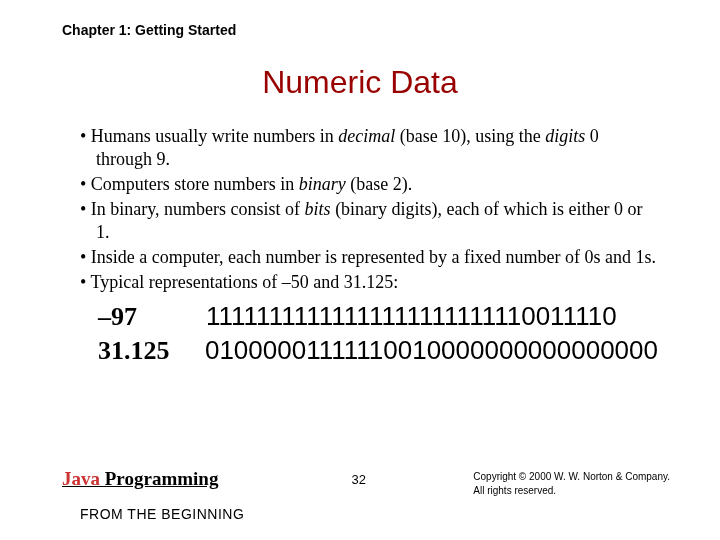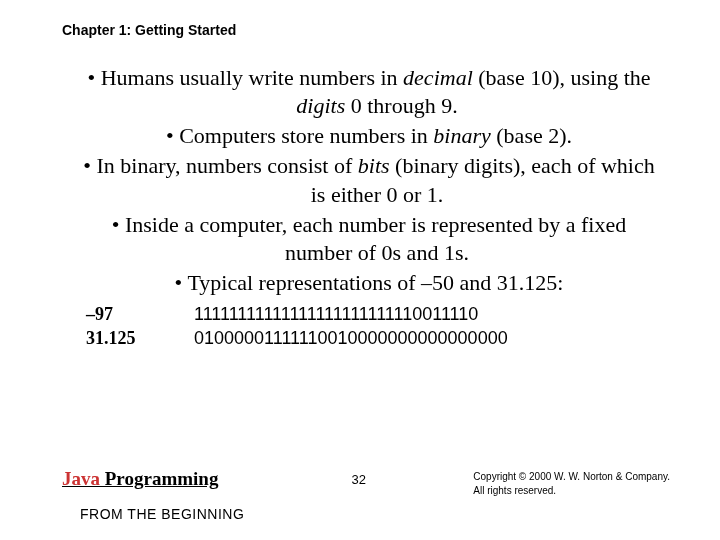--- a/index.html
+++ b/index.html
@@ -1,43 +1,44 @@
 <!DOCTYPE html>
 <html><head>
 <meta charset="utf-8">
 <style>
   * { margin: 0; padding: 0; box-sizing: border-box; }
   html, body { width: 720px; height: 540px; background: #fff; font-family: "Times New Roman", Times, serif; color: #000; }
   .page { width: 720px; height: 540px; position: relative; padding: 22px 62px 0 62px; }
   .chapter { font-family: Arial, Helvetica, sans-serif; font-weight: bold; font-size: 14px; margin-bottom: 26px; }
   .title { font-family: Arial, Helvetica, sans-serif; color: #990000; font-size: 32px; text-align: center; margin-bottom: 24px; }
   ul.bullets { list-style: none; padding-left: 18px; }
-  ul.bullets li { font-size: 22px; line-height: 1.28; margin-bottom: 2px; text-indent: -16px; padding-left: 16px; text-align: center; }
+  ul.bullets li { font-size: 18px; line-height: 1.28; margin-bottom: 2px; text-indent: -16px; padding-left: 16px; }
   ul.bullets li::before { content: "• "; }
   .ital { font-style: italic; }
-  .table { margin: 6px 0 0 24px; font-size: 18px; line-height: 1.3; }
+  .table { margin: 6px 0 0 36px; font-size: 26px; line-height: 1.3; }
   .row { display: flex; }
   .col1 { width: 108px; font-weight: bold; white-space: pre; }
   .col2 { font-family: Liberation Sans, sans-serif; letter-spacing: 0; }
   .footer { position: absolute; left: 62px; right: 50px; bottom: 18px; display: flex; align-items: flex-start; justify-content: space-between; gap: 15px; }
   .brand { }
   .brand-top { font-family: "Times New Roman", serif; font-weight: bold; font-size: 19px; text-decoration: underline; }
   .brand-top .j1 { color: #cc3333; }
   .brand-top .j2 { color: #000; }
   .brand-sub { font-family: Arial, Helvetica, sans-serif; font-size: 14px; letter-spacing: 0.5px; margin-top: 16px; padding-left: 18px; }
   .pagenum { font-family: Liberation Sans, sans-serif; font-size: 13px; padding-top: 4px; }
   .copy { font-family: Arial, Helvetica, sans-serif; font-size: 10px; line-height: 1.35; text-align: left; max-width: 230px; padding-top: 2px; }
 </style>
 </head>
 <body>
 
 <div class="page">
 
   <div class="chapter">Chapter 1: Getting Started</div>
 
+  <div class="title">Numeric Data</div>
 
   <ul class="bullets">
     <li><span>Humans usually write numbers in </span><span class="ital">decimal</span><span> (base 10), using the </span><span class="ital">digits</span><span> 0 through 9.</span></li>
     <li><span>Computers store numbers in </span><span class="ital">binary</span><span> (base 2).</span></li>
     <li><span>In binary, numbers consist of </span><span class="ital">bits</span><span> (binary digits), each of which is either 0 or 1.</span></li>
     <li><span>Inside a computer, each number is represented by a fixed number of 0s and 1s.</span></li>
     <li><span>Typical representations of –50 and 31.125:</span></li>
   </ul>
 
   <div class="table">

